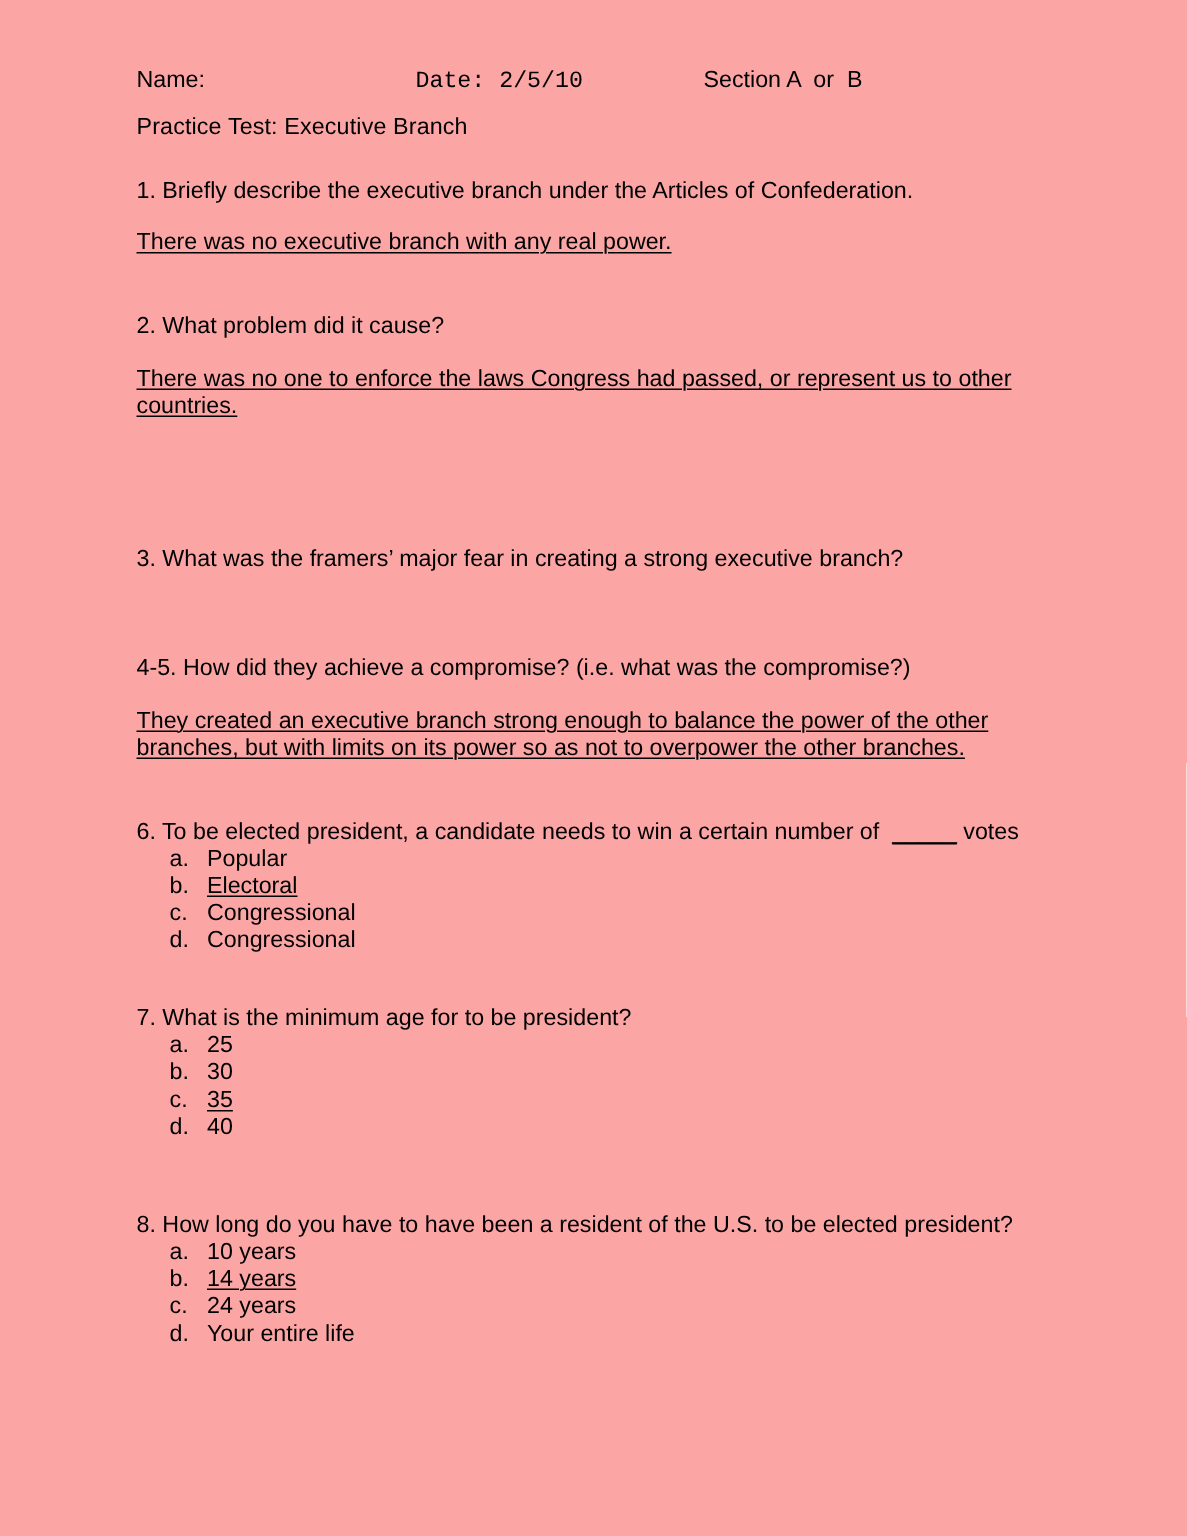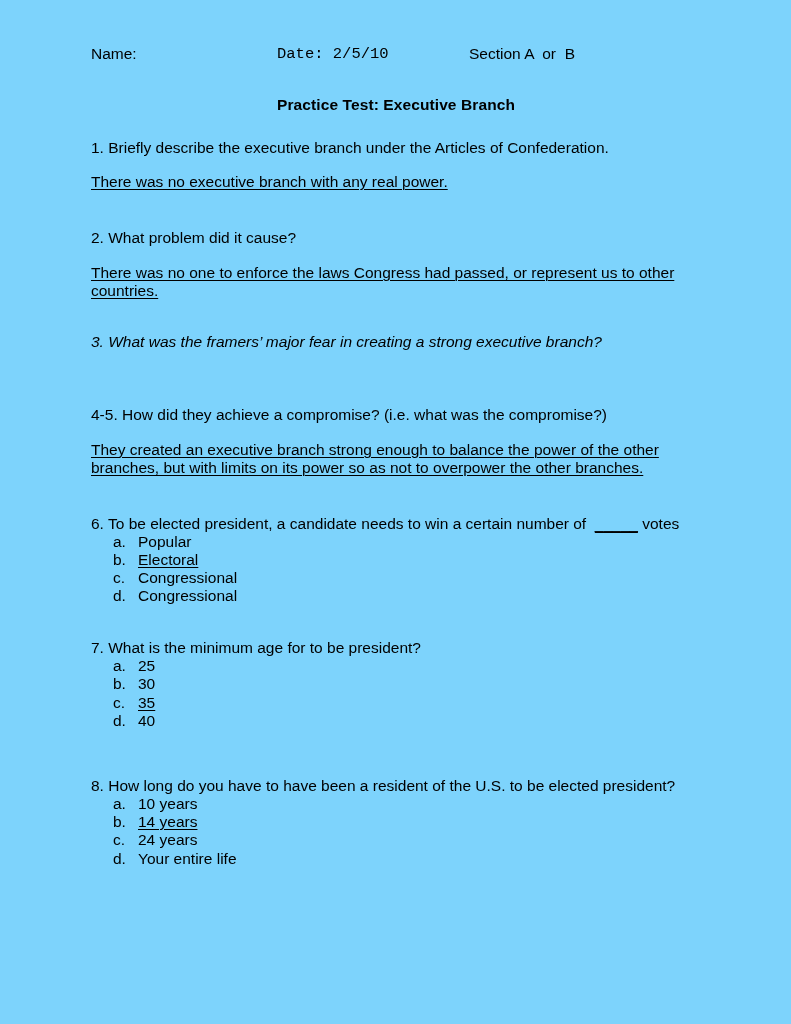--- a/index.html
+++ b/index.html
@@ -14,21 +14,21 @@
     font-family: "Liberation Sans", sans-serif;
     color: #000000;
     -webkit-font-smoothing: antialiased;
   }
   .page {
     position: absolute;
     left: 0;
     top: 0;
     width: 791px;
     height: 1024px;
-    background: #7dd3fc;
+    background: #fca5a5;
     overflow: hidden;
   }
   .content {
     position: absolute;
     left: 91px;
     top: 44px;
     width: 610px;
   }
 
   
@@ -38,24 +38,23 @@
     font-size: 15.5px;
     line-height: 20px;
     white-space: pre;
   }
   .header-row .hdr-name  { position: absolute; left: 0px;   top: 0; }
   .header-row .hdr-date  { position: absolute; left: 186px; top: 0; font-family: Liberation Mono, monospace; }
   .header-row .hdr-sect  { position: absolute; left: 378px; top: 0; text-align: right; }
 
   
   .doc-title {
-    margin-top: 27px;
-    text-align: center;
+    margin-top: 7px;
     font-size: 15.5px;
-    font-weight: bold;
+    font-weight: normal;
     line-height: 20px;
     letter-spacing: 0.1px;
   }
 
   
   .question {
     font-size: 15.5px;
     line-height: 19px;
     white-space: pre-wrap;
   }
@@ -65,21 +64,21 @@
     text-decoration: underline;
     text-underline-offset: 2px;
     text-decoration-thickness: 1px;
   }
 
   
   .gap-q1  { margin-top: 23px; }
   .gap-a1  { margin-top: 16px; }
   .gap-q2  { margin-top: 36px; }
   .gap-a2  { margin-top: 17px; }
-  .gap-q3  { margin-top: 31px; font-style: italic; }
+  .gap-q3  { margin-top: 82px; }
   .gap-a3  { margin-top: 17px; }
   .gap-q45 { margin-top: 54px; }
   .gap-a45 { margin-top: 17px; }
   .gap-q6  { margin-top: 36px; }
   .gap-q7  { margin-top: 33px; }
   .gap-q8  { margin-top: 46px; }
 
   
   ol.choices {
     list-style: none;

